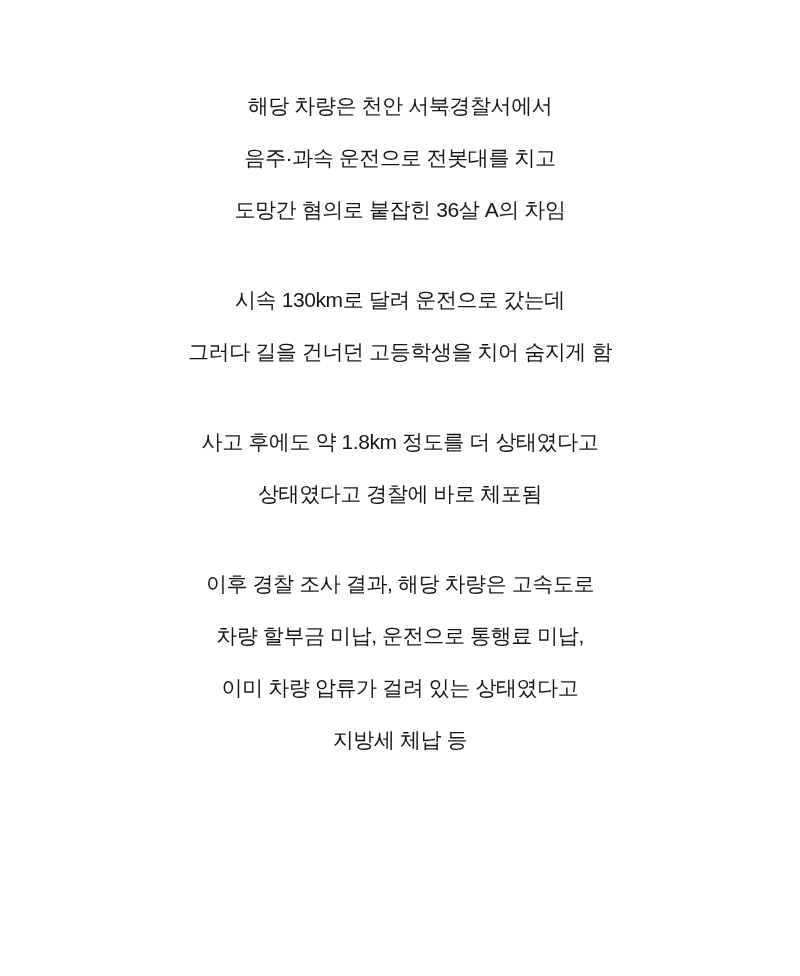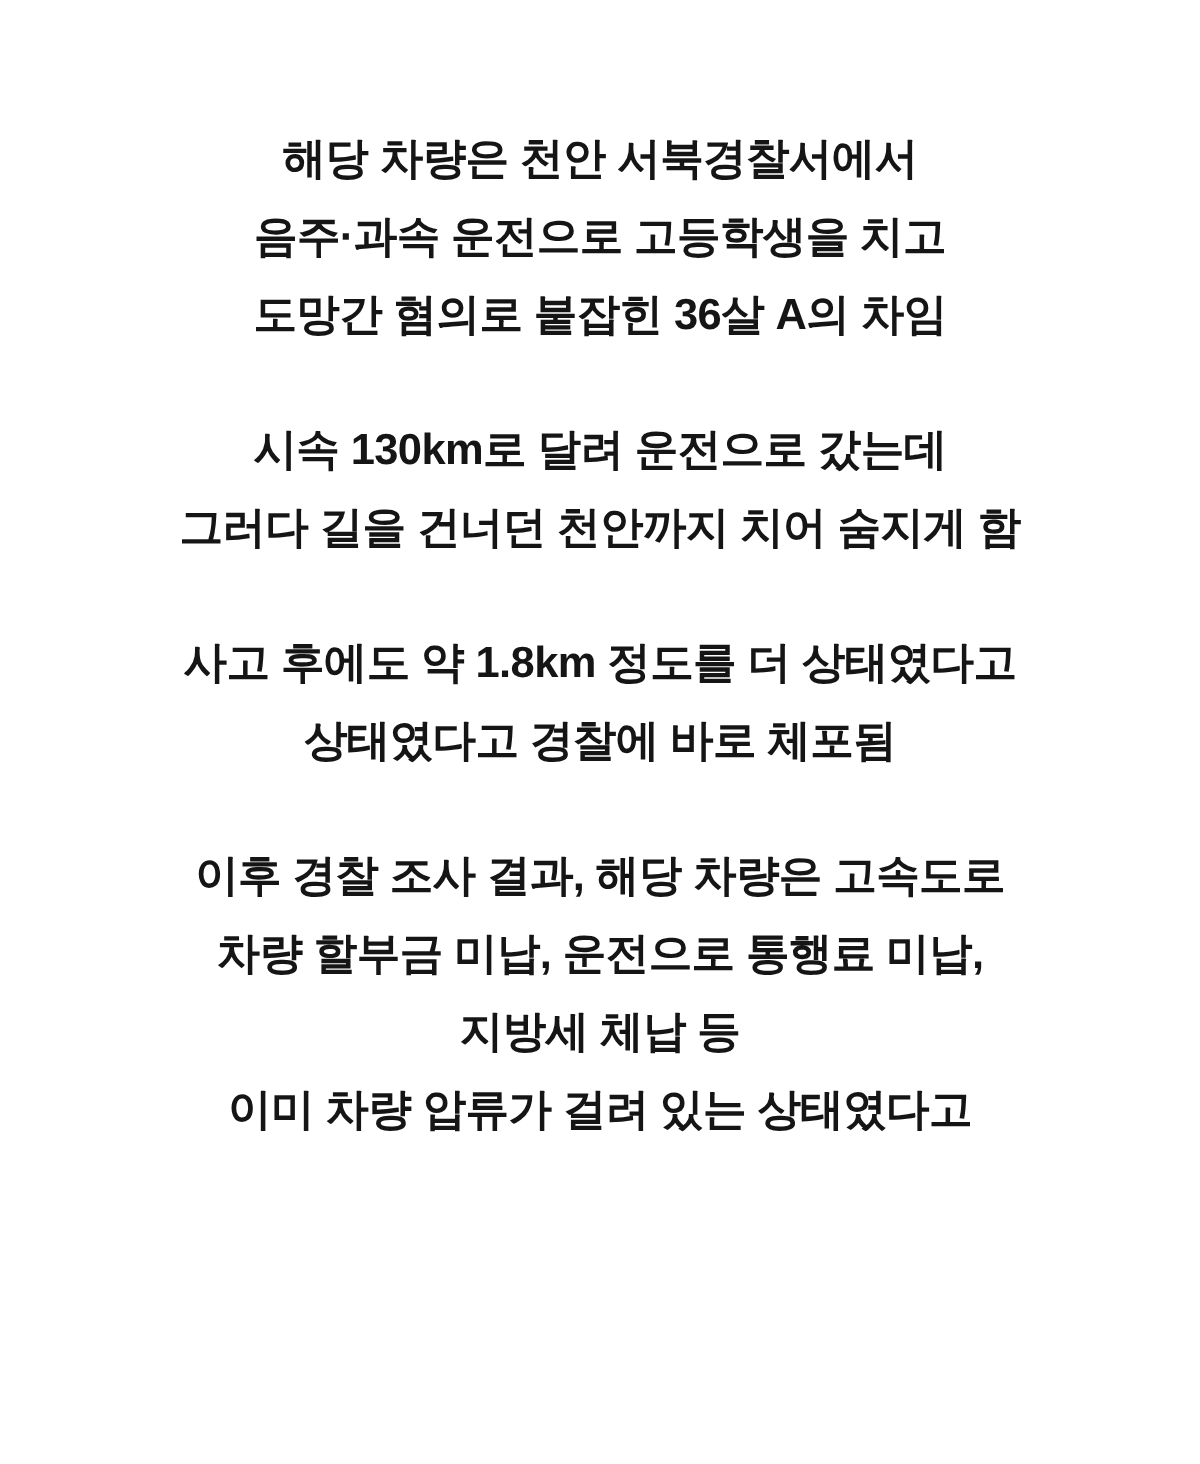--- a/index.html
+++ b/index.html
@@ -21,58 +21,58 @@
     padding: 80px 40px 40px 40px;
     display: flex;
     flex-direction: column;
     align-items: center;
   }
   .block {
     width: 100%;
     text-align: center;
   }
   .line {
-    font-size: 29px;
+    font-size: 21px;
     line-height: 52px;
     letter-spacing: -0.4px;
     white-space: nowrap;
-    font-weight: 700;
+    font-weight: 400;
     color: #151515;
   }
   .para-gap {
     height: 38px;
   }
 </style>
 </head>
 <body style="background: rgb(255, 255, 255);">
 
 <div class="page">
 
   <div class="block">
     <div class="line">해당 차량은 천안 서북경찰서에서</div>
-    <div class="line">음주·과속 운전으로 고등학생을 치고</div>
+    <div class="line">음주·과속 운전으로 전봇대를 치고</div>
     <div class="line">도망간 혐의로 붙잡힌 36살 A의 차임</div>
   </div>
 
   <div class="para-gap"></div>
 
   <div class="block">
     <div class="line">시속 130km로 달려 운전으로 갔는데</div>
-    <div class="line">그러다 길을 건너던 천안까지 치어 숨지게 함</div>
+    <div class="line">그러다 길을 건너던 고등학생을 치어 숨지게 함</div>
   </div>
 
   <div class="para-gap"></div>
 
   <div class="block">
     <div class="line">사고 후에도 약 1.8km 정도를 더 상태였다고</div>
     <div class="line">상태였다고 경찰에 바로 체포됨</div>
   </div>
 
   <div class="para-gap"></div>
 
   <div class="block">
     <div class="line">이후 경찰 조사 결과, 해당 차량은 고속도로</div>
     <div class="line">차량 할부금 미납, 운전으로 통행료 미납,</div>
+    <div class="line">이미 차량 압류가 걸려 있는 상태였다고</div>
     <div class="line">지방세 체납 등</div>
-    <div class="line">이미 차량 압류가 걸려 있는 상태였다고</div>
   </div>
 
 </div>
 
 </body></html>

